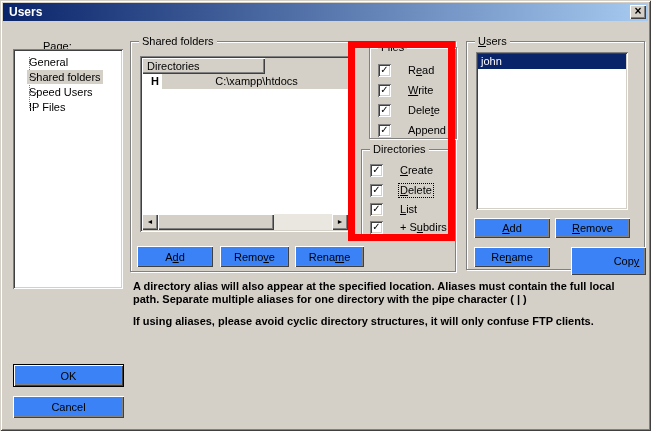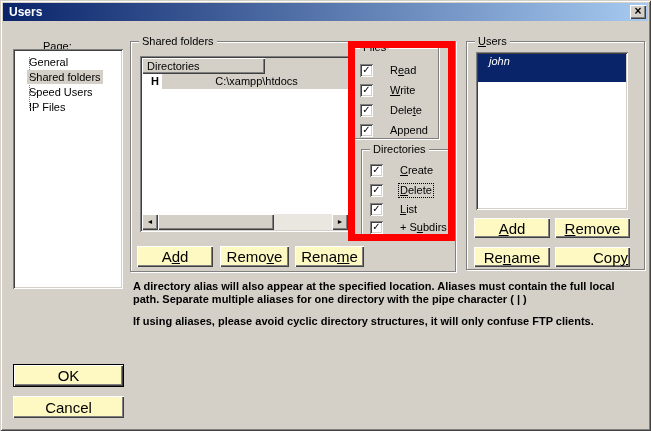--- a/index.html
+++ b/index.html
@@ -19,21 +19,21 @@
     position:absolute; right:2px; top:2px; width:16px; height:14px; background:#D4D0C8;
     box-shadow: inset 1px 1px 0 #fff, inset -1px -1px 0 #404040, inset -2px -2px 0 #808080;
     text-align:center; line-height:13px; font-size:12px; font-weight:bold; color:#000; cursor:default;
   }
   .sunken {
     background:#fff;
     box-shadow: inset 1px 1px 0 #808080, inset -1px -1px 0 #fff,
                 inset 2px 2px 0 #404040, inset -2px -2px 0 #d4d0c8;
   }
   .btn {
-    position:absolute; background:#fef9c3; font-size:15px; text-align:center;
+    position:absolute; background:#3b82f6; font-size:11px; text-align:center;
     box-shadow: inset 1px 1px 0 #fff, inset -1px -1px 0 #404040, inset -2px -2px 0 #808080;
     display:flex; align-items:center; justify-content:center; cursor:default;
   }
   .btn.default {
     border:1px solid #000;
     box-shadow: inset 1px 1px 0 #fff, inset -1px -1px 0 #404040, inset -2px -2px 0 #808080;
   }
   .group {
     position:absolute; border:1px solid #808080;
     box-shadow: inset 1px 1px 0 #fff, 1px 1px 0 #fff;
@@ -79,21 +79,21 @@
   .cb-row { position:absolute; left:8px; display:flex; align-items:center; height:14px; cursor:default; }
   .cb-box {
     width:13px; height:13px; background:#fff; flex:0 0 13px;
     box-shadow: inset 1px 1px 0 #808080, inset -1px -1px 0 #fff, inset 2px 2px 0 #404040, inset -2px -2px 0 #d4d0c8;
     display:flex; align-items:center; justify-content:center;
   }
   .cb-check { font-family:"DejaVu Sans",sans-serif; font-size:10px; font-weight:bold; line-height:10px; margin-top:-1px; }
   .cb-label { margin-left:16px; line-height:13px; padding:0 1px; white-space:nowrap; }
   .cb-label.focused { outline:1px dotted #000; }
   
-  .user-row { height:28px; line-height:15px; padding-left:11px; background:#0A246A; color:#fff; cursor:default;font-style:italic; }
+  .user-row { height:15px; line-height:15px; padding-left:3px; background:#0A246A; color:#fff; cursor:default; }
   
   .annotation {
     position:absolute; left:348px; top:41px; width:107px; height:200px;
     border:7px solid #FF0000; z-index:50; pointer-events:none;
   }
   .help { position:absolute; left:133px; top:280px; width:505px; line-height:13px;font-weight:bold; }
   .help p + p { margin-top:9px; }
 </style>
 </head>
 <body>
@@ -145,21 +145,21 @@
         <span>A<u>d</u>d</span>
       </div>
     <div class="btn" style="left:89px;  top:204px; width:69px; height:21px;">
         <span>Remo<u>v</u>e</span>
       </div>
     <div class="btn" style="left:164px; top:204px; width:69px; height:21px;">
         <span>Rena<u>m</u>e</span>
       </div>
   </div>
 
-  <div class="group" style="left:351px; top:47px; width:88px; height:92px;">
+  <div class="group" style="left:369px; top:47px; width:88px; height:92px;">
     <span class="group-label">Files</span>
     <div class="cb-row" style="top:15px">
       <span class="cb-box">
           <span class="cb-check">✓</span>
         </span>
       <span class="cb-label">R<u>e</u>ad</span>
     </div>
     <div class="cb-row" style="top:35px">
       <span class="cb-box">
           <span class="cb-check">✓</span>
@@ -217,21 +217,21 @@
     </div>
     <div class="btn" style="left:7px;  top:176px; width:76px; height:20px;">
         <span><u>A</u>dd</span>
       </div>
     <div class="btn" style="left:88px; top:176px; width:75px; height:20px;">
         <span><u>R</u>emove</span>
       </div>
     <div class="btn" style="left:7px;  top:205px; width:76px; height:20px;">
         <span>Re<u>n</u>ame</span>
       </div>
-    <div class="btn" style="left:88px; top:205px; width:75px; height:20px;padding-left:36px;">
+    <div class="btn" style="left:104px; top:205px; width:75px; height:28px;padding-left:36px;">
         <span>Cop<u>y</u></span>
       </div>
   </div>
 
   <div class="help">
     <p>A directory alias will also appear at the specified location. Aliases must contain the full local path. Separate multiple aliases for one directory with the pipe character ( | )</p>
     <p>If using aliases, please avoid cyclic directory structures, it will only confuse FTP clients.</p>
   </div>
 
   <div class="btn" style="left:13px; top:396px; width:111px; height:22px;">

